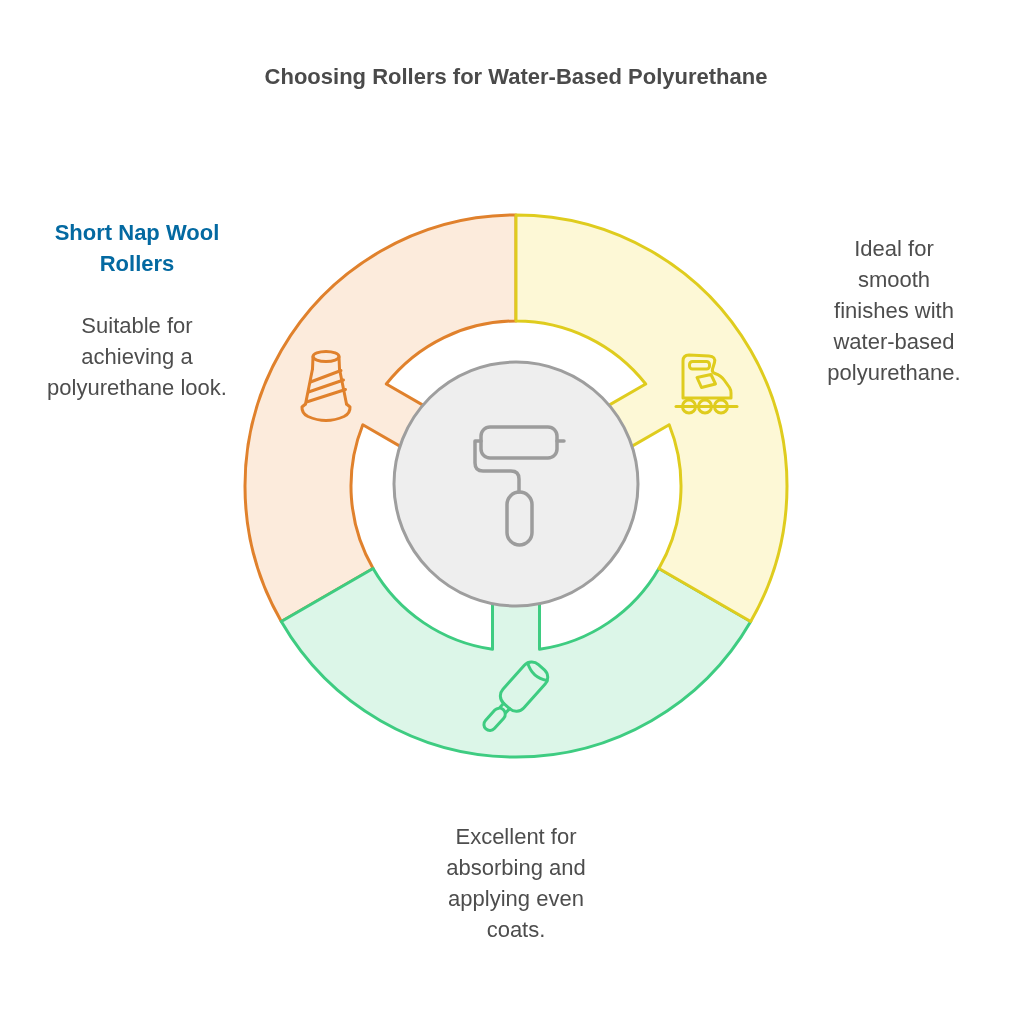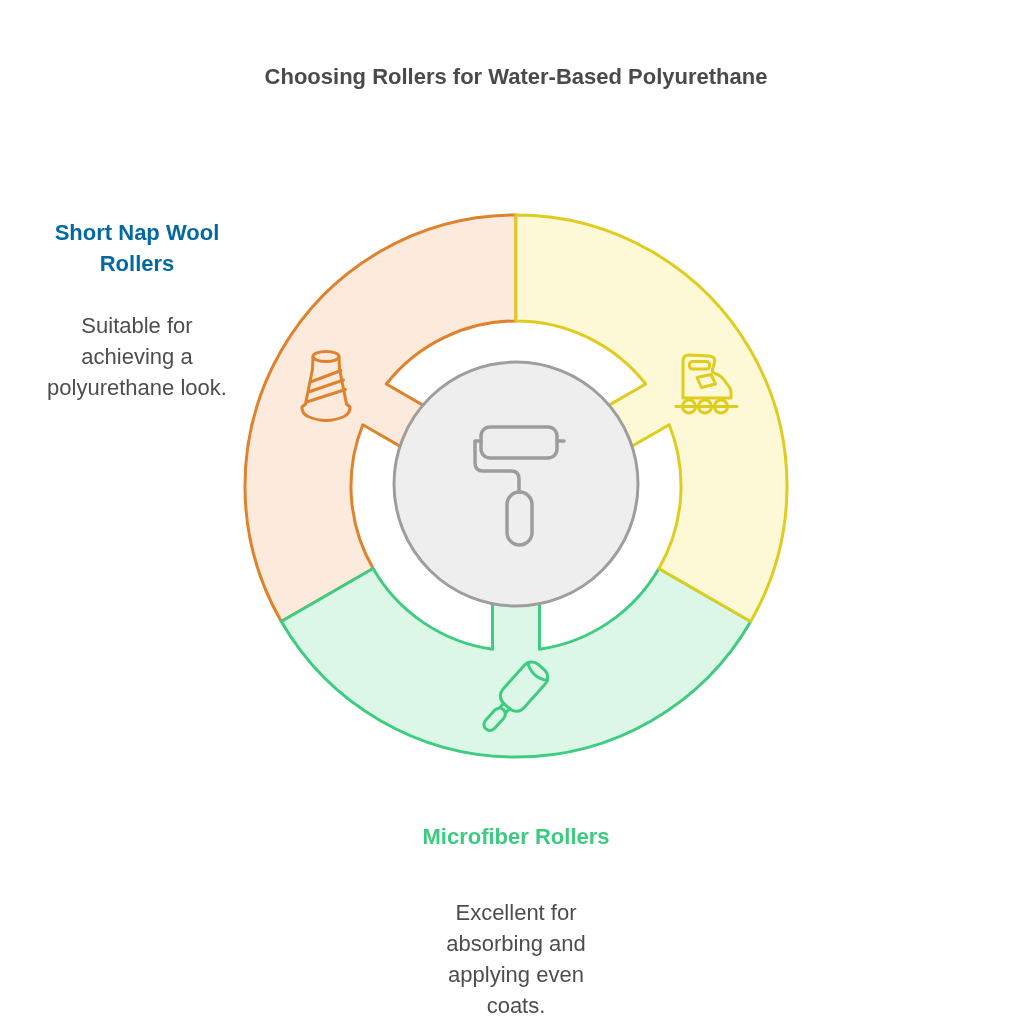--- a/index.html
+++ b/index.html
@@ -123,23 +123,26 @@
 
   <div class="label-block block-wool">
     <div class="seg-heading heading-orange">Short Nap Wool
 Rollers</div>
     <div class="seg-desc">Suitable for
 achieving a
 polyurethane look.</div>
   </div>
 
   <div class="label-block block-foam">
+    <div class="seg-desc">Ideal for smooth
+finishes with
+water-based
+polyurethane.</div>
   </div>
 
   <div class="label-block block-microfiber">
-    <div class="seg-heading heading-green gap-below">Microfiber Rollers</div>
     <div class="seg-desc">Excellent for
 absorbing and
 applying even
 coats.</div>
   </div>
 
 </div>
 
 </body></html>

